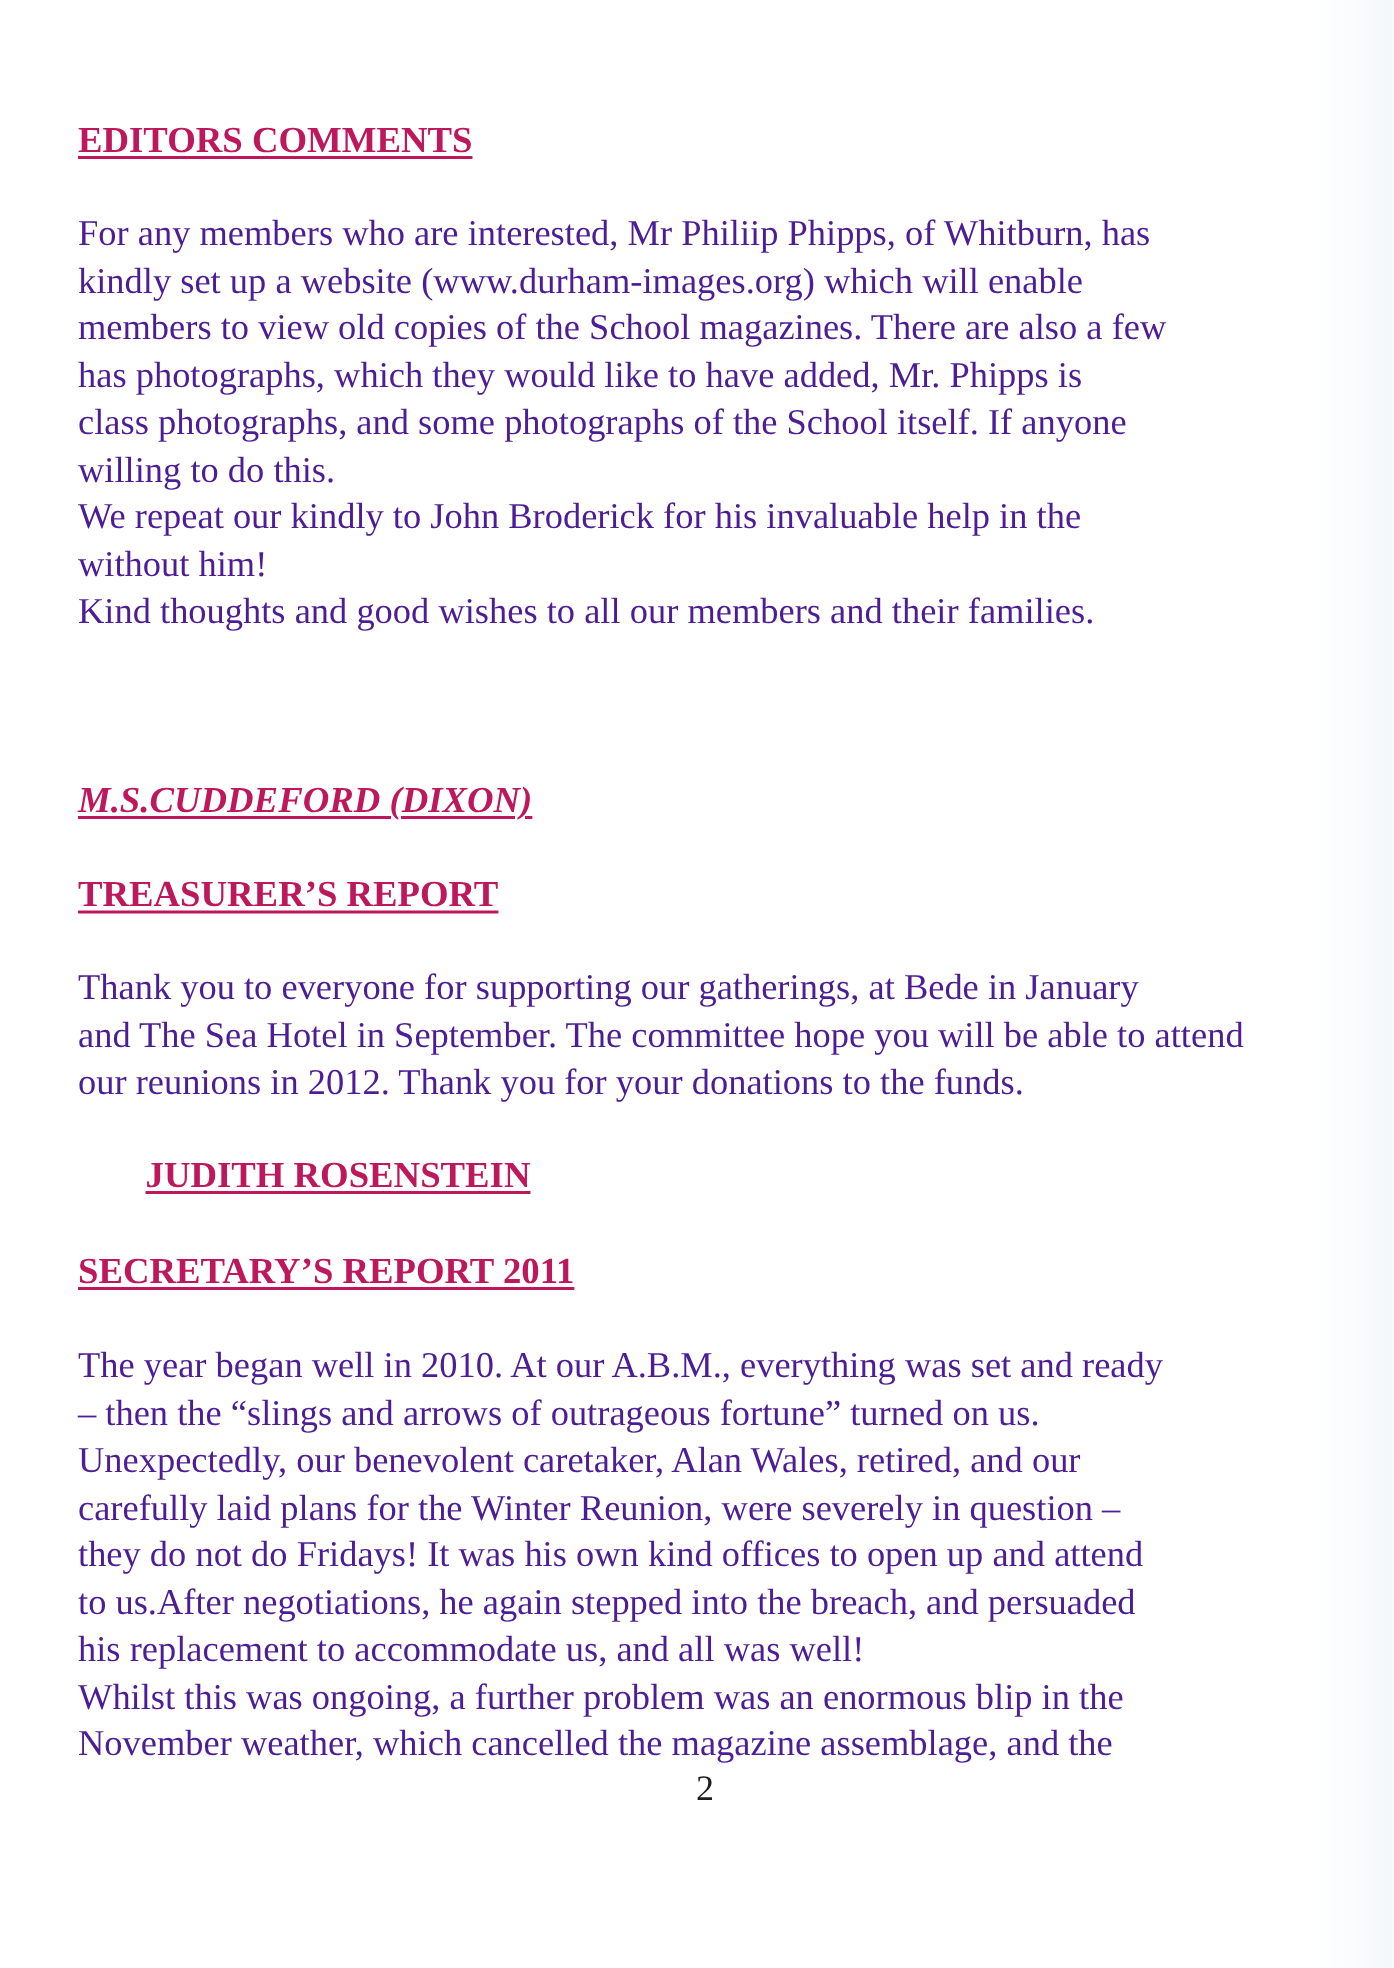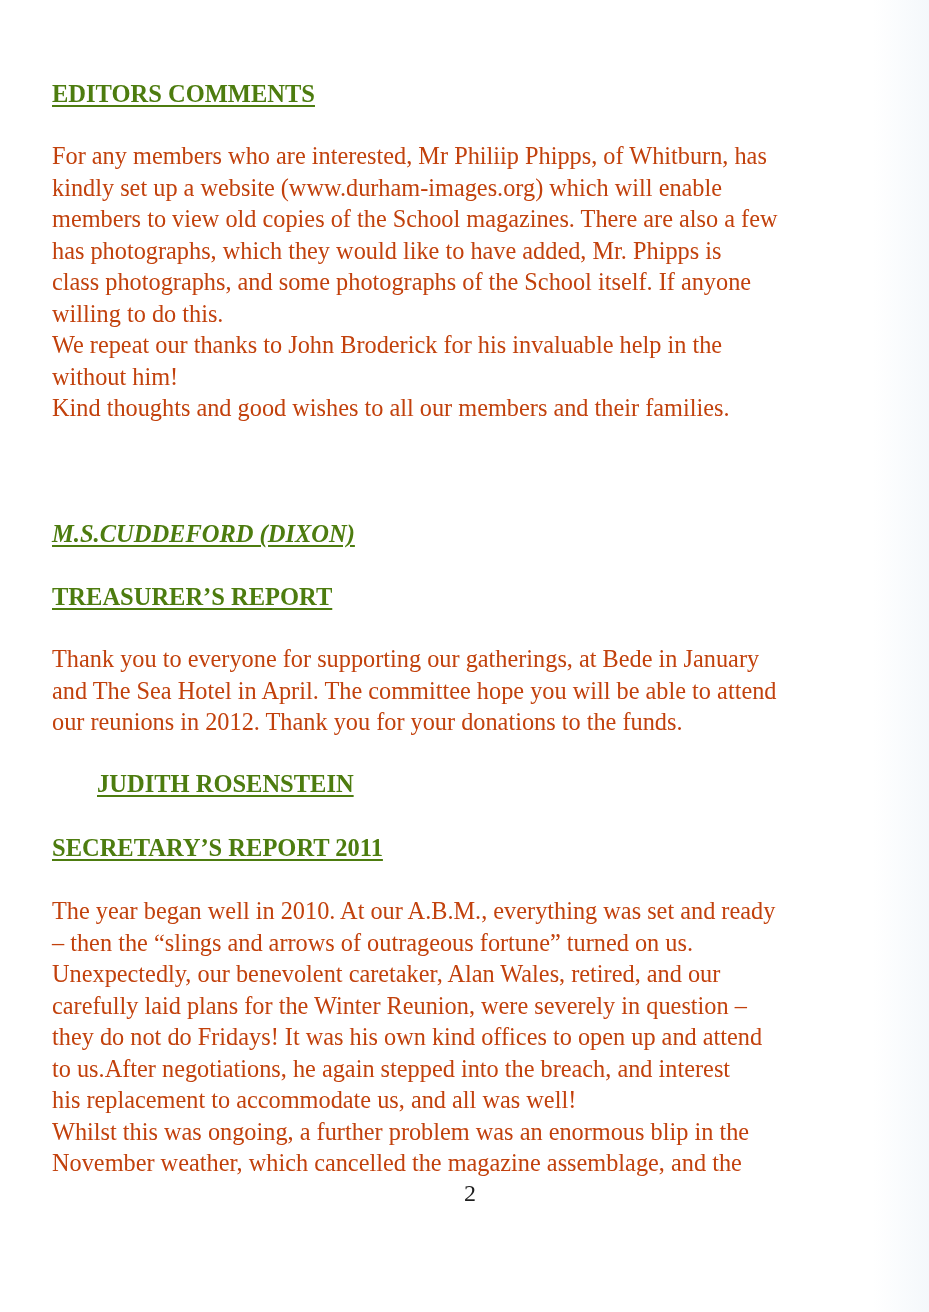--- a/index.html
+++ b/index.html
@@ -26,30 +26,30 @@
       position: absolute;
       left: 0;
       margin: 0;
       font-weight: bold;
       font-size: 24.5px;
       line-height: 28px;
       text-decoration: underline;
       text-decoration-thickness: 2px;
       text-underline-offset: 3px;
       white-space: nowrap;
-      color: #4d7c0f;
+      color: #be185d;
     }
     .para {
       position: absolute;
       left: 0;
       margin: 0;
       font-size: 24.3px;
       line-height: 31.5px;
       white-space: nowrap;
-      color: #c2410c;
+      color: #4c1d95;
     }
     .line { display: block; }
     .page-number {
       position: absolute;
       left: 464px;
       top: 1178px;
       font-size: 24px;
       line-height: 30px;
       color: #1e1e1e;
     }
@@ -61,45 +61,45 @@
 
   <h2 class="heading" style="top:80px;">EDITORS COMMENTS</h2>
 
   <p class="para" style="top:140px;">
     <span class="line">For any members who are interested, Mr Philiip Phipps, of  Whitburn, has</span>
     <span class="line">kindly set up a website (www.durham-images.org) which will enable</span>
     <span class="line">members to view old copies of the School magazines. There are also a few</span>
     <span class="line">has photographs, which they would like to have added, Mr. Phipps is</span>
     <span class="line">class photographs, and some photographs of the School itself. If anyone</span>
     <span class="line">willing to do this.</span>
-    <span class="line">We repeat our thanks to John Broderick for his invaluable help in the</span>
+    <span class="line">We repeat our kindly to John Broderick for his invaluable help in the</span>
     <span class="line">without him!</span>
     <span class="line">Kind thoughts and good wishes to all our members and their families.</span>
   </p>
 
   <h3 class="heading" style="top:520px;font-style:italic;">M.S.CUDDEFORD (DIXON)</h3>
 
   <h2 class="heading" style="top:583px;">TREASURER’S REPORT</h2>
 
   <p class="para" style="top:643px;">
     <span class="line">Thank you to everyone for supporting our gatherings, at Bede in January</span>
-    <span class="line">and The Sea Hotel in April. The committee hope you will be able to attend</span>
+    <span class="line">and The Sea Hotel in September. The committee hope you will be able to attend</span>
     <span class="line">our reunions in 2012. Thank you for your donations to the funds.</span>
   </p>
 
   <h3 class="heading" style="top:770px;margin-left:45px;">JUDITH ROSENSTEIN</h3>
 
   <h2 class="heading" style="top:834px;">SECRETARY’S REPORT 2011</h2>
 
   <p class="para" style="top:895px;">
     <span class="line">The year began well in 2010. At our A.B.M., everything was set and ready</span>
     <span class="line">– then the “slings and arrows of outrageous fortune” turned on us.</span>
     <span class="line">Unexpectedly, our benevolent caretaker, Alan Wales, retired, and our</span>
     <span class="line">carefully laid plans for the Winter Reunion, were severely in question –</span>
     <span class="line">they do not do Fridays!  It was his own kind offices to open up and attend</span>
-    <span class="line">to us.After negotiations, he again stepped into the breach, and interest</span>
+    <span class="line">to us.After negotiations, he again stepped into the breach, and persuaded</span>
     <span class="line">his replacement to accommodate us, and all was well!</span>
     <span class="line">Whilst this was ongoing, a further problem was an enormous blip in the</span>
     <span class="line">November weather, which cancelled the magazine assemblage, and the</span>
   </p>
 </div>
 
 <div class="page-number">2</div>
 
 </body></html>

